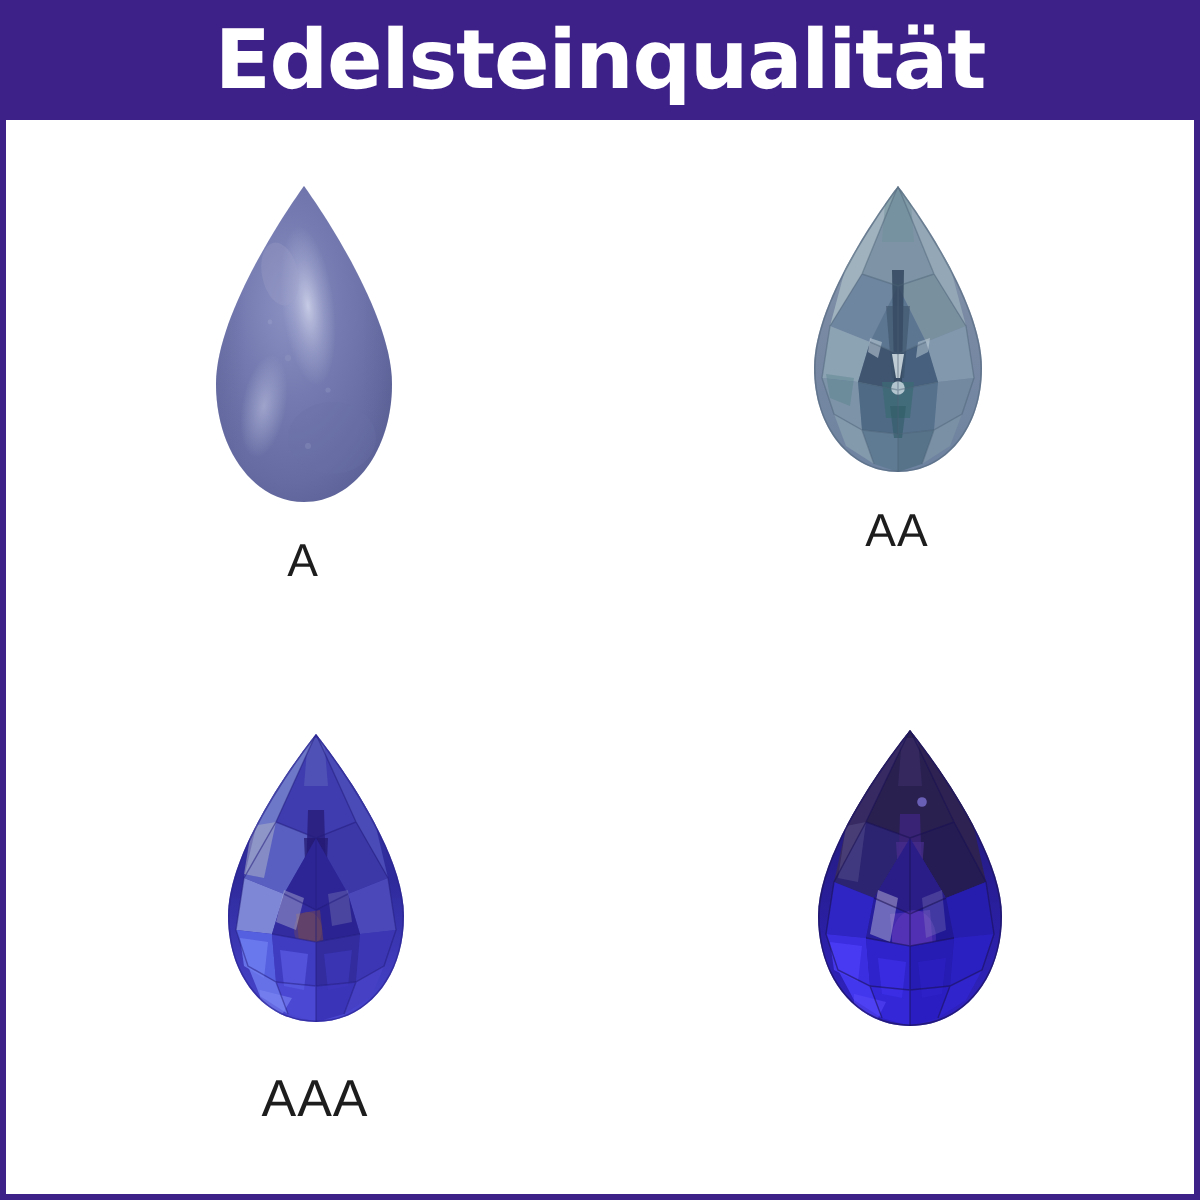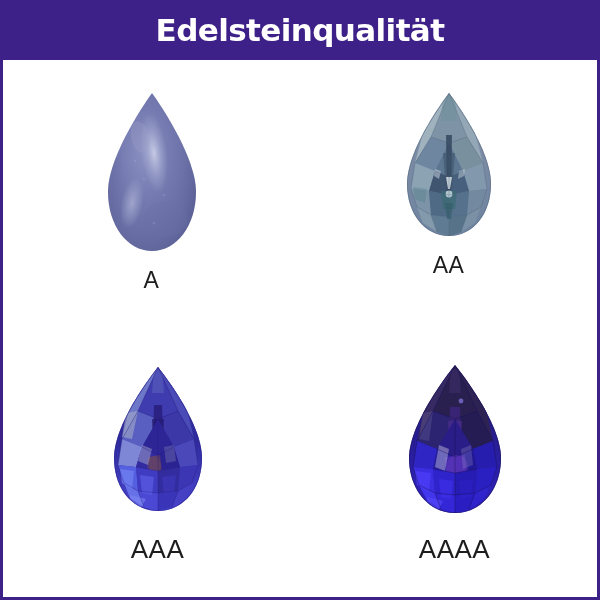--- a/index.html
+++ b/index.html
@@ -31,21 +31,21 @@
     background: #3E2089;
     display: flex;
     align-items: center;
     justify-content: center;
     overflow: hidden;
   }
   .header-title {
     color: #ffffff;
     font-family: "DejaVu Sans", sans-serif;
     font-weight: bold;
-    font-size: 31px;
+    font-size: 41px;
     letter-spacing: -0.6px;
     line-height: 1;
     white-space: nowrap;
     -webkit-font-smoothing: antialiased;
   }
 
   
   .content {
     position: absolute;
     left: 0;
@@ -362,18 +362,17 @@
                 <path d="M34 48 L56 56 L78 48"></path>
                 <path d="M38 86 L56 94 L74 86"></path>
                 <path d="M34 106 L56 110 L78 106"></path>
                 <path d="M36 130 L56 132 L76 130"></path>
                 <path d="M56 56 L56 150"></path>
               </g>
               <path d="M56 2 C56 2 10 58 10 95 C10 127 30 150 56 150 C82 150 102 127 102 95 C102 58 56 2 56 2 Z" fill="none" stroke="#1E1660" stroke-width="1.6" opacity="0.7"></path>
             </g>
           </svg>
         </div>
-        <div class="grade-label big">AAAA</div>
       </div>
 
     </div>
   </div>
 </div>
 
 </body></html>

